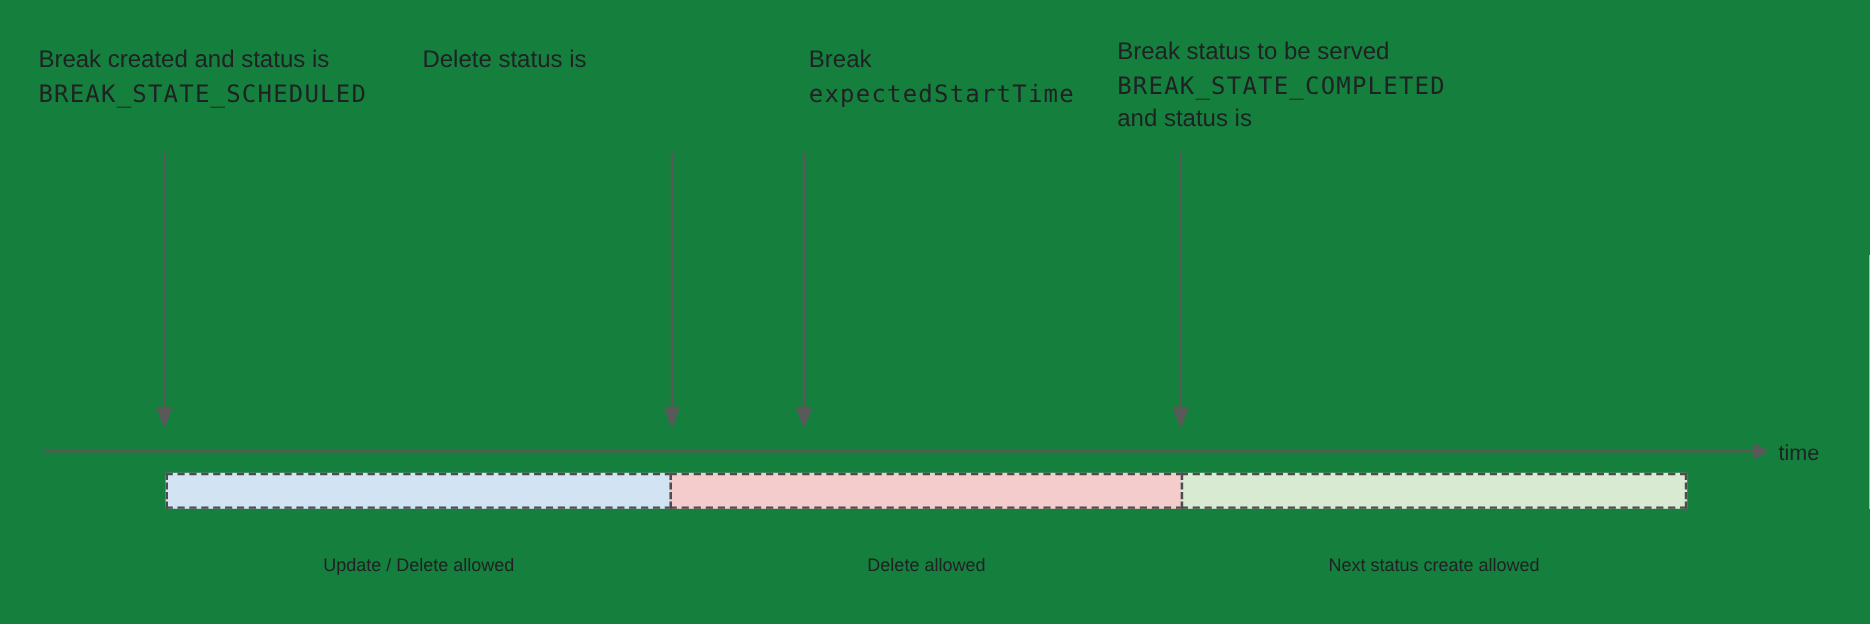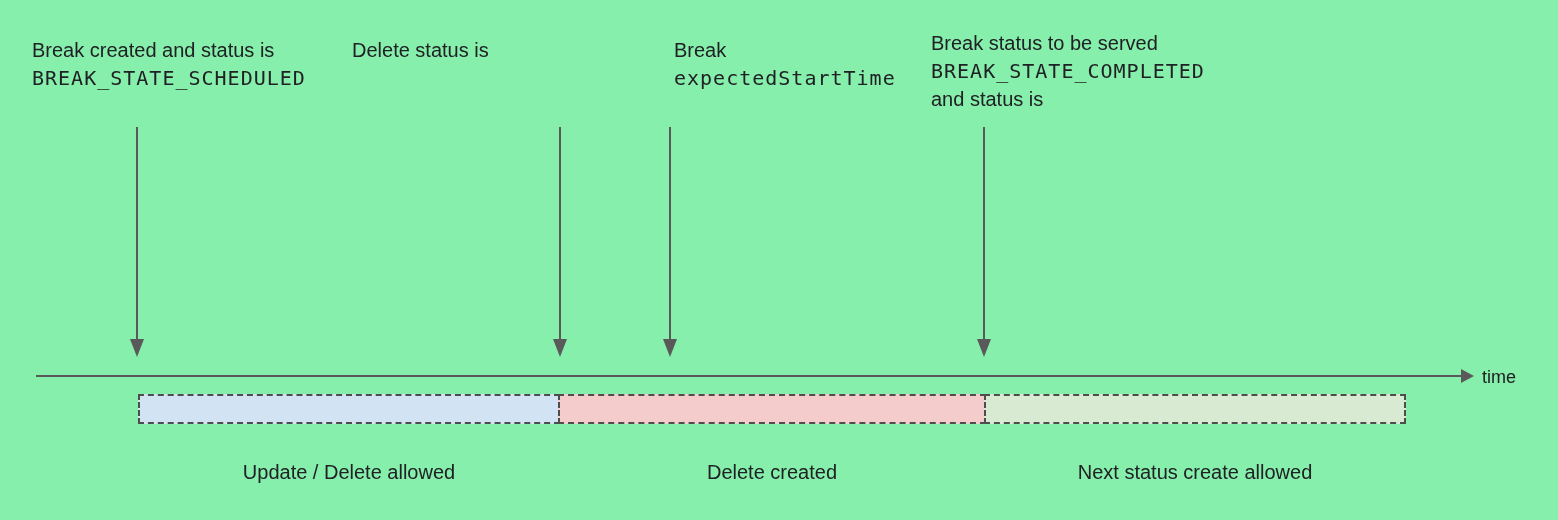--- a/index.html
+++ b/index.html
@@ -1,20 +1,20 @@
 <!DOCTYPE html>
 <html><head>
 <meta charset="utf-8">
 <style>
   html, body { margin: 0; padding: 0; background: #ffffff; }
   .canvas {
     position: relative;
     width: 1558px;
     height: 520px;
-    background: #86efac;
+    background: #15803d;
     font-family: "Liberation Sans", sans-serif;
     color: #202124;
     overflow: hidden;
   }
 
   
   .annotation {
     position: absolute;
     font-size: 20px;
     line-height: 28px;
@@ -72,21 +72,21 @@
     box-sizing: border-box;
     border: 2px dashed #4d4d4d;
   }
   .s1 { left: 138px; width: 422px; }
   .s2 { left: 558px; width: 428px; } 
   .s3 { left: 984px; width: 422px; }
 
   
   .segment-label {
     position: absolute; top: 459px;
-    font-size: 20px; line-height: 26px;
+    font-size: 15px; line-height: 26px;
     text-align: center; white-space: nowrap;
   }
   .l1 { left: 138px; width: 422px; }
   .l2 { left: 560px; width: 424px; }
   .l3 { left: 984px; width: 422px; }
 </style>
 </head>
 <body>
 
 <div class="canvas">
@@ -130,16 +130,16 @@
 
   <div class="timeline-line"></div>
   <div class="timeline-head"></div>
   <div class="timeline-label">time</div>
 
   <div class="segment s1" style="background: rgb(210, 227, 243);"></div>
   <div class="segment s2" style="background: rgb(244, 204, 204);"></div>
   <div class="segment s3" style="background: rgb(217, 234, 211);"></div>
 
   <div class="segment-label l1">Update / Delete allowed</div>
-  <div class="segment-label l2">Delete created</div>
+  <div class="segment-label l2">Delete allowed</div>
   <div class="segment-label l3">Next status create allowed</div>
 
 </div>
 
 </body></html>

